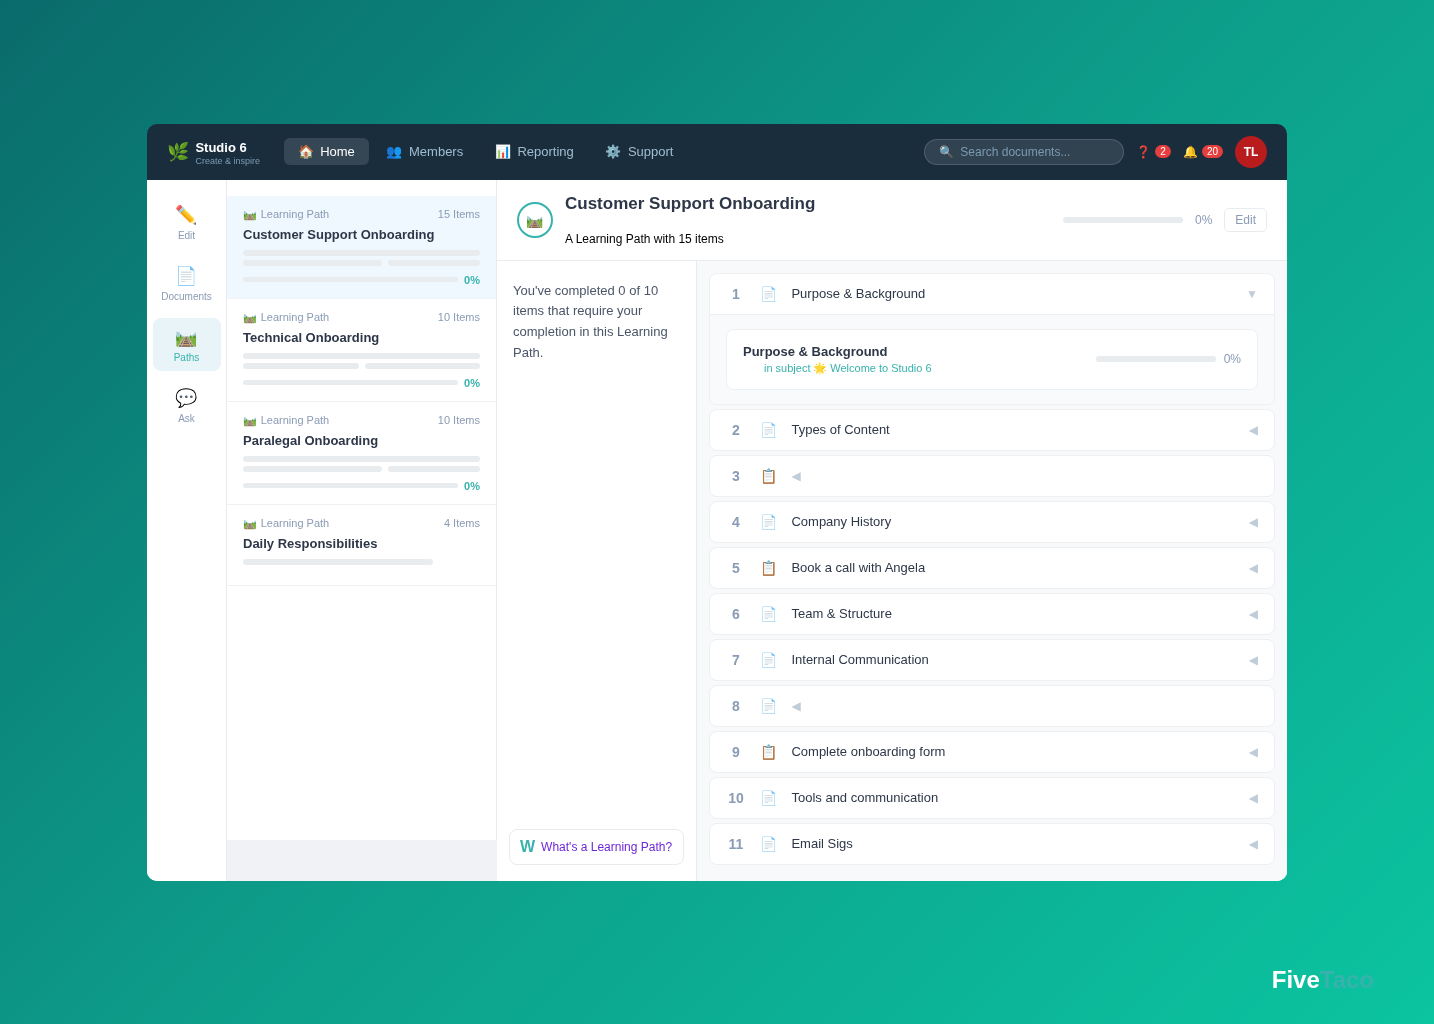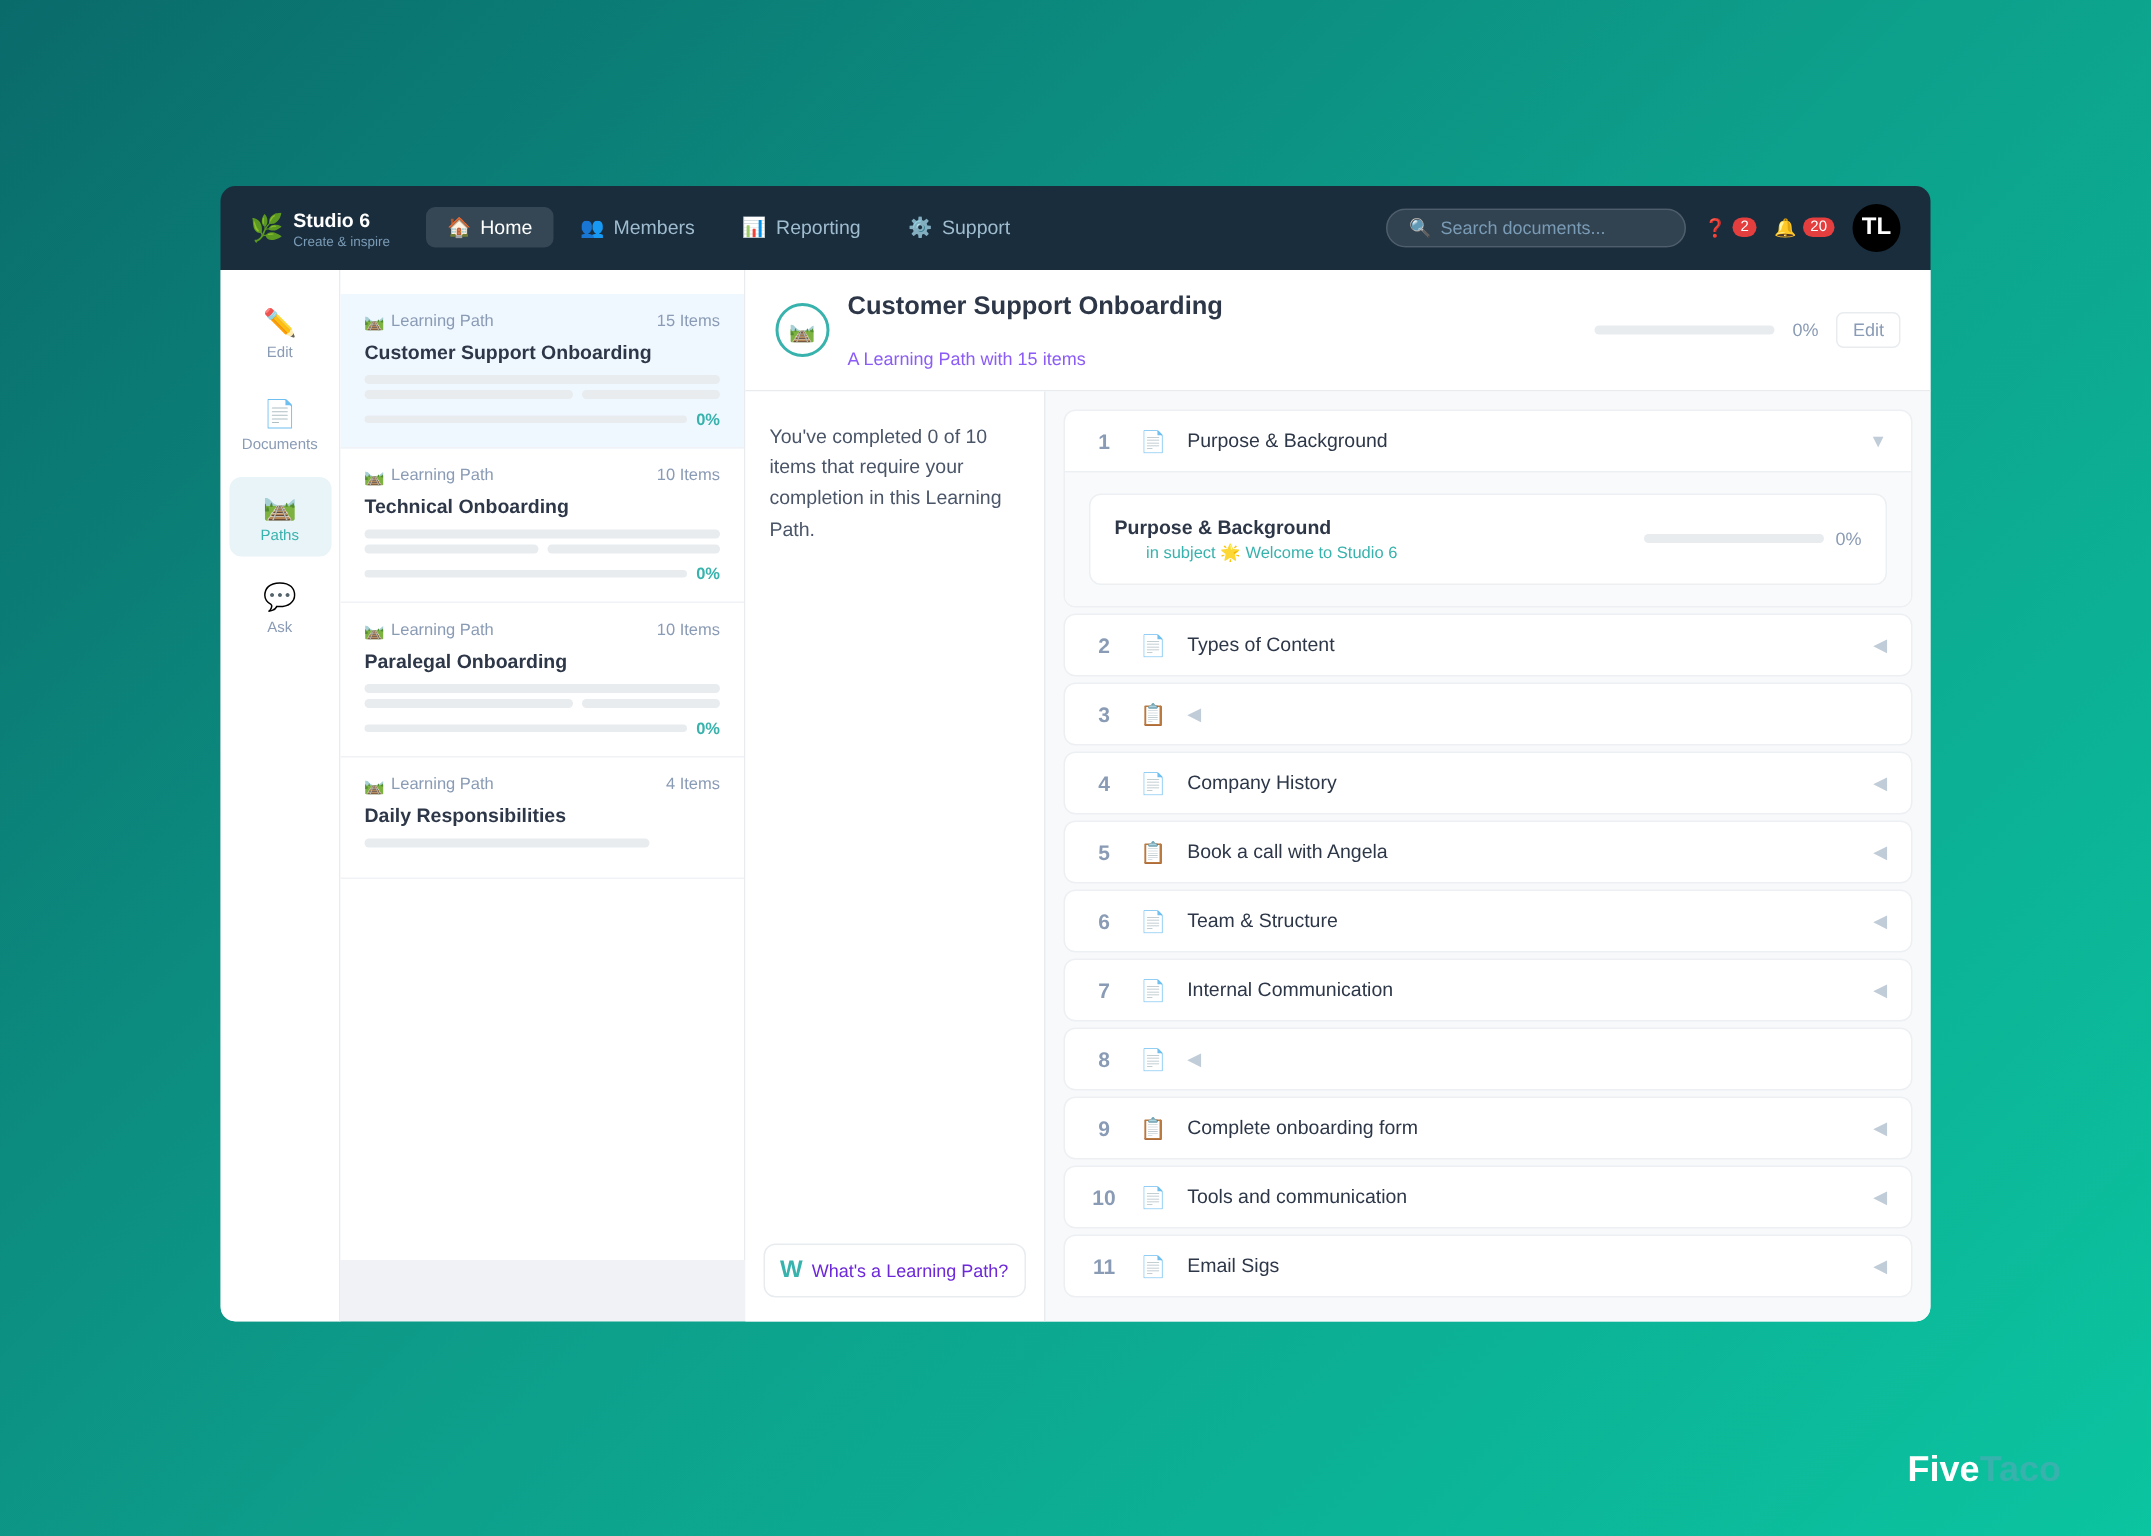--- a/index.html
+++ b/index.html
@@ -96,27 +96,27 @@
     .badge-num {
       background: #e53e3e;
       color: #fff;
       font-size: 10px;
       border-radius: 10px;
       padding: 1px 5px;
     }
     .avatar {
       width: 32px;
       height: 32px;
-      background: #000000;
+      background: #b91c1c;
       border-radius: 50%;
       display: flex;
       align-items: center;
       justify-content: center;
       color: #fff;
-      font-size: 16px;
+      font-size: 12px;
       font-weight: 600;
       cursor: pointer;
     }
 
     
     .main-container {
       width: 1140px;
       background: #f0f2f5;
       border-radius: 0 0 10px 10px;
       display: flex;
@@ -239,21 +239,21 @@
       height: 36px;
       border: 2px solid #38b2ac;
       border-radius: 50%;
       display: flex;
       align-items: center;
       justify-content: center;
       color: #38b2ac;
       font-size: 14px;
     }
     .content-title { font-size: 17px; font-weight: 700; color: #2d3748; }
-    .content-subtitle { font-size: 12px; color: #8b5cf6; margin-top: 18px; }
+    .content-subtitle { font-size: 12px; color: #000000; margin-top: 18px; }
     .content-top-right {
       display: flex;
       align-items: center;
       gap: 12px;
     }
     .progress-bar-top {
       width: 120px;
       height: 6px;
       background: #e8ecef;
       border-radius: 3px;

